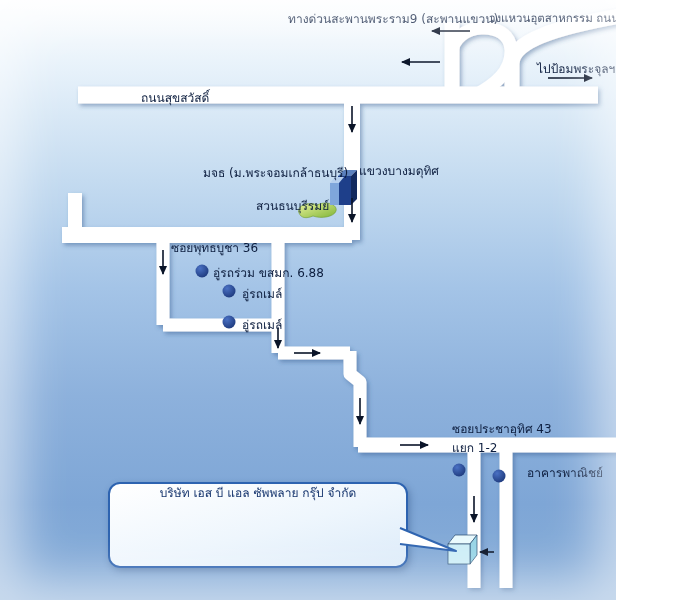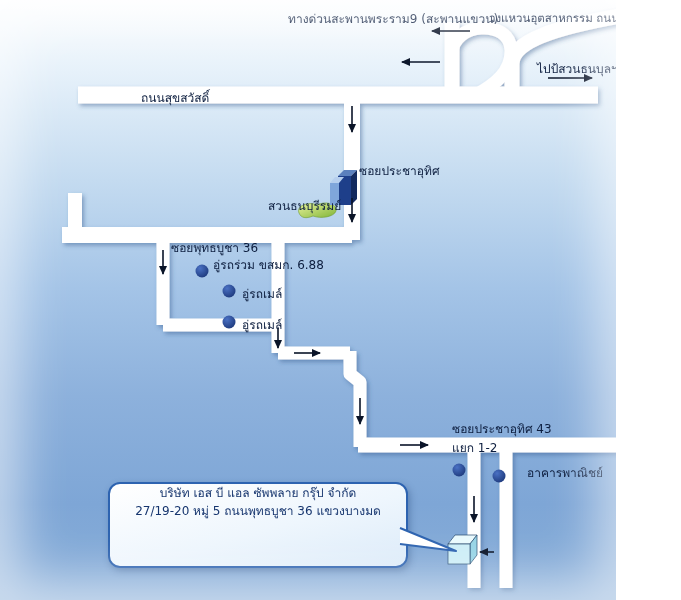--- a/index.html
+++ b/index.html
@@ -9,21 +9,21 @@
     background:linear-gradient(180deg,#fdfeff 0%,#e6f1fa 12%,#c4dbf0 30%,#a4c4e7 48%,#8db1dc 66%,#7ea6d6 84%,#8aafd9 100%);}
   .stage::after{content:"";position:absolute;inset:0;pointer-events:none;z-index:5;
     box-shadow:inset 0 0 48px 20px rgba(255,255,255,.55);}
   svg.roads{position:absolute;left:0;top:0}
   .lbl{position:absolute;white-space:nowrap;font-size:12px;color:#0c1d3e;z-index:1}
   .lbl.sm{font-size:11.5px}
   .infobox{position:absolute;left:108px;top:482px;width:300px;height:86px;z-index:2;
     border:2px solid #2d63b0;border-radius:12px;
     background:linear-gradient(165deg,#ffffff 0%,#eef6fd 55%,#dcebf9 100%);
     box-shadow:2px 3px 7px rgba(30,60,110,.35);
-    display:flex;flex-direction:column;justify-content:flex-start}
+    display:flex;flex-direction:column;justify-content:space-between}
   .infobox .il{text-align:center;font-size:12px;color:#16356e;line-height:18px}
   svg.tail{position:absolute;left:398px;top:524px;z-index:3}
 </style>
 </head>
 <body>
 
 <div class="stage">
 
   <svg class="roads" width="681" height="600" viewBox="0 0 681 600">
     <defs>
@@ -95,33 +95,33 @@
       <line x1="360" y1="398" x2="360" y2="424"></line>
       <line x1="400" y1="445" x2="428" y2="445"></line>
       <line x1="474" y1="496" x2="474" y2="522"></line>
       <line x1="494" y1="552" x2="480" y2="552"></line>
     </g>
   </svg>
 
   <div class="lbl" style="left:288px;top:9px">ทางด่วนสะพานพระราม9 (สะพานแขวน)</div>
   <div class="lbl sm" style="left:489px;top:9px">วงแหวนอุตสาหกรรม ถนนสุขสวัสดิ์</div>
   <div class="lbl" style="left:141px;top:88px">ถนนสุขสวัสดิ์</div>
-  <div class="lbl" style="left:537px;top:59px">ไปป้สวนธนบุลฯ</div>
-  <div class="lbl" style="left:359px;top:161px">ซอยประชาอุทิศ</div>
-  <div class="lbl" style="left:268px;top:196px">สวนธนบุรีรมย์</div>
+  <div class="lbl" style="left:537px;top:59px">ไปป้อมพระจุลฯ</div>
+  <div class="lbl" style="left:203px;top:163px">มจธ (ม.พระจอมเกล้าธนบุรี)</div>
+  <div class="lbl" style="left:359px;top:161px">แขวงบางมดุทิศ</div>
+  <div class="lbl" style="left:256px;top:196px">สวนธนบุรีรมย์</div>
   <div class="lbl" style="left:171px;top:238px">ซอยพุทธบูชา 36</div>
-  <div class="lbl" style="left:213px;top:255px">อู่รถร่วม ขสมก. 6.88</div>
+  <div class="lbl" style="left:213px;top:263px">อู่รถร่วม ขสมก. 6.88</div>
   <div class="lbl" style="left:242px;top:284px">อู่รถเมล์</div>
   <div class="lbl" style="left:242px;top:315px">อู่รถเมล์</div>
   <div class="lbl" style="left:452px;top:419px">ซอยประชาอุทิศ 43</div>
   <div class="lbl" style="left:452px;top:438px">แยก 1-2</div>
   <div class="lbl" style="left:527px;top:463px">อาคารพาณิชย์</div>
 
   <div class="infobox">
     <div class="il">บริษัท เอส บี แอล ซัพพลาย กรุ๊ป จำกัด</div>
-    <div class="il">27/19-20 หมู่ 5 ถนนพุทธบูชา 36 แขวงบางมด</div>
   </div>
 
   <svg class="tail" width="64" height="36">
     <path d="M2,4 L58,27 L2,20" fill="#ffffff" stroke="#2d63b0" stroke-width="2" stroke-linejoin="round"></path>
   </svg>
 
 </div>
 
 </body></html>

